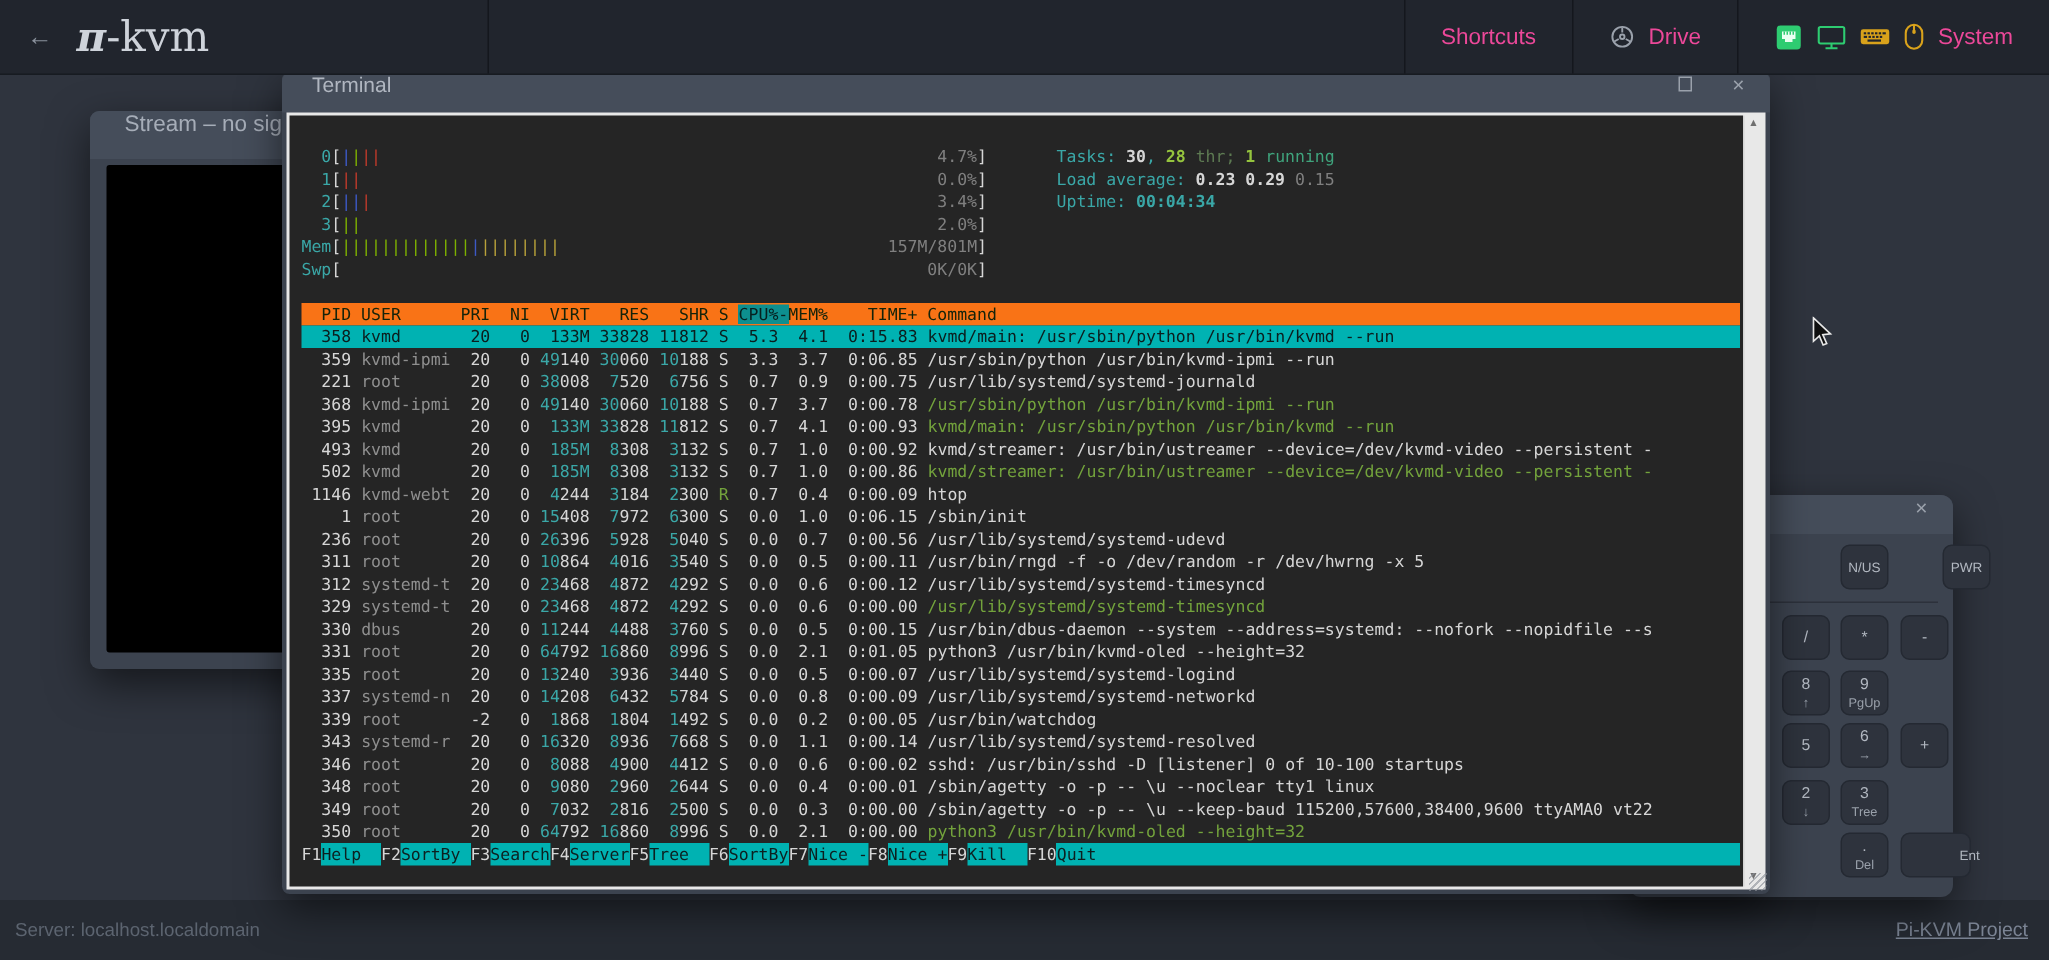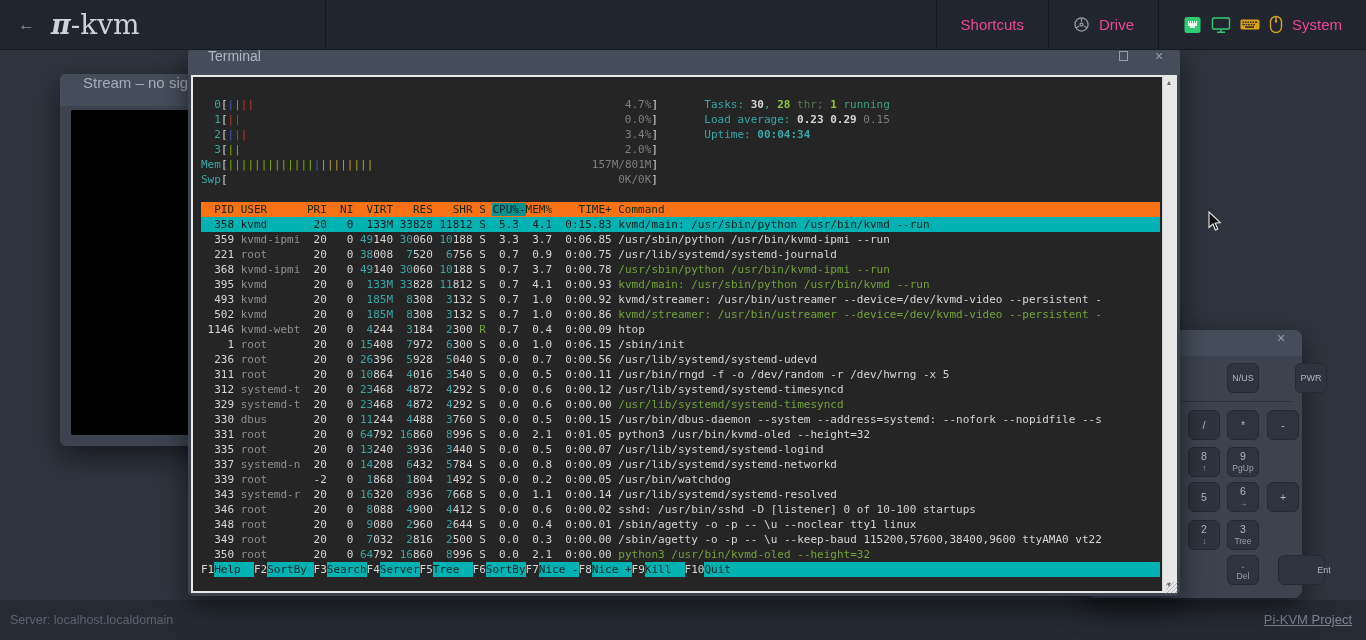--- a/index.html
+++ b/index.html
@@ -207,21 +207,21 @@
         <span class="sub">↓</span>
       </div>
       <div class="kp-key" style="left: 141px; top: 190px;">
         <span>3</span>
         <span class="sub">Tree</span>
       </div>
       <div class="kp-key" style="left: 141px; top: 225px;">
         <span>.</span>
         <span class="sub">Del</span>
       </div>
-      <div class="kp-key small" style="left: 192px; top: 225px; padding-left: 45px;">
+      <div class="kp-key small" style="left: 181px; top: 225px; padding-left: 45px;">
         <span>Ent</span>
       </div>
     </div>
 </div>
 
 <div class="window" id="terminal-win">
   <div class="titlebar">
     <span>Terminal</span>
     <span class="tb-spacer"></span>
     <span class="tb-btn"><span class="maxbox"></span></span>

